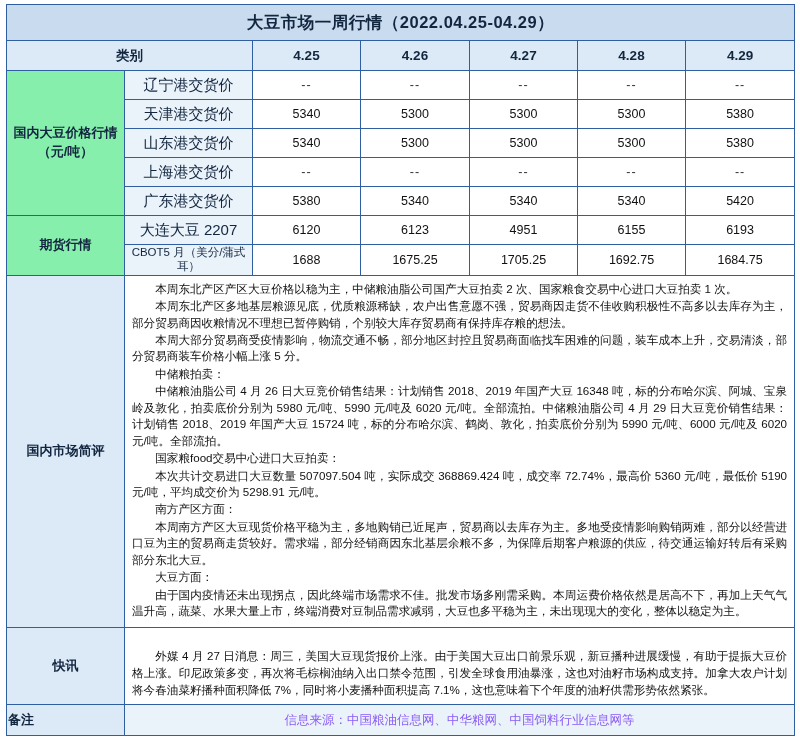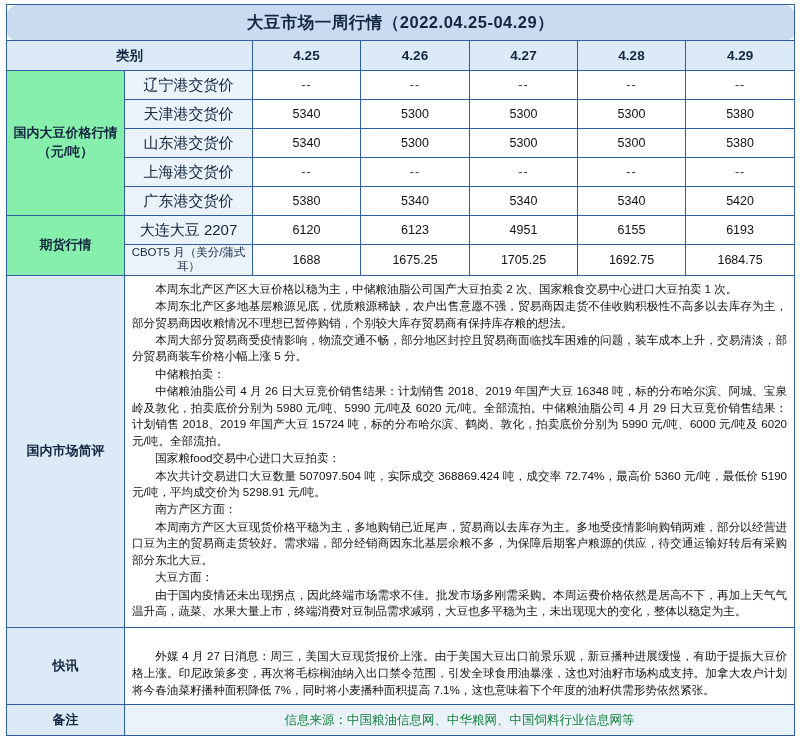--- a/index.html
+++ b/index.html
@@ -28,21 +28,20 @@
     vertical-align: middle;
   }
   .title-cell {
     background: #c9dcef;
     text-align: center;
     font-size: 16.5px;
     font-weight: bold;
     letter-spacing: 0.5px;
     height: 33px;
     color: #12263f;
-    border-radius: 10px;
   }
   .hdr {
     background: #dce9f6;
     text-align: center;
     font-weight: bold;
     font-size: 13.5px;
     color: #12263f;
     height: 27px;
   }
   .cat-cell {
@@ -95,31 +94,31 @@
   }
   .commentary-body p {
     margin: 0 0 1px 0;
     text-indent: 2em;
   }
   .commentary-body p.bold {
     font-weight: normal;
   }
   .footer-label {
     background: #dce9f6;
-    text-align: center;
+    text-align: left;
     font-weight: bold;
     font-size: 13px;
     color: #12263f;
     height: 28px;
   }
   .footer-body {
     background: #eaf2fa;
     text-align: center;
     font-size: 12.5px;
-    color: #15803d;
+    color: #8b5cf6;
     height: 28px;
   }
   .news-body {
     background: #ffffff;
     padding: 20px 7px 6px 7px;
     font-size: 11.6px;
     line-height: 1.46;
     color: #111;
     text-align: justify;
   }

